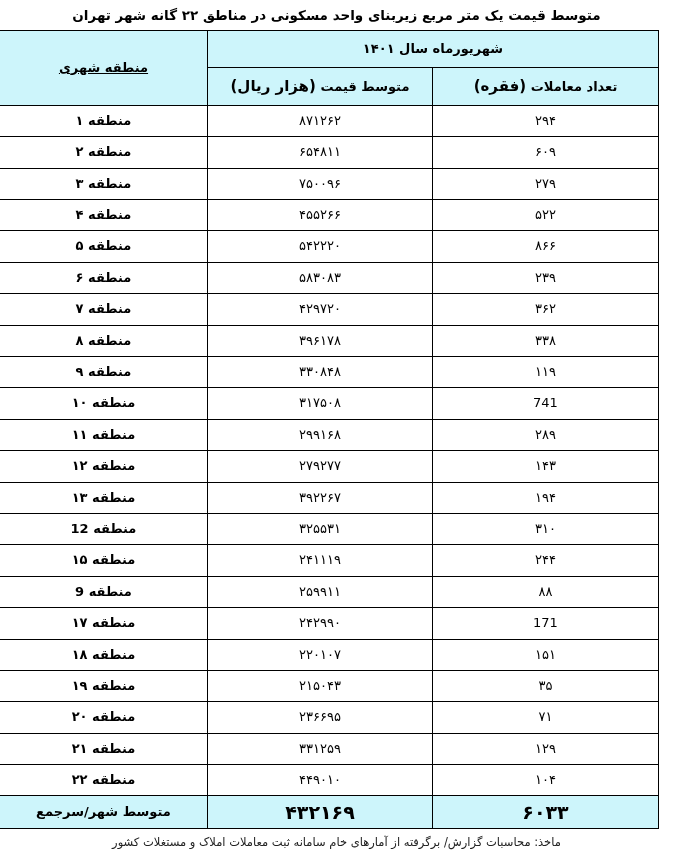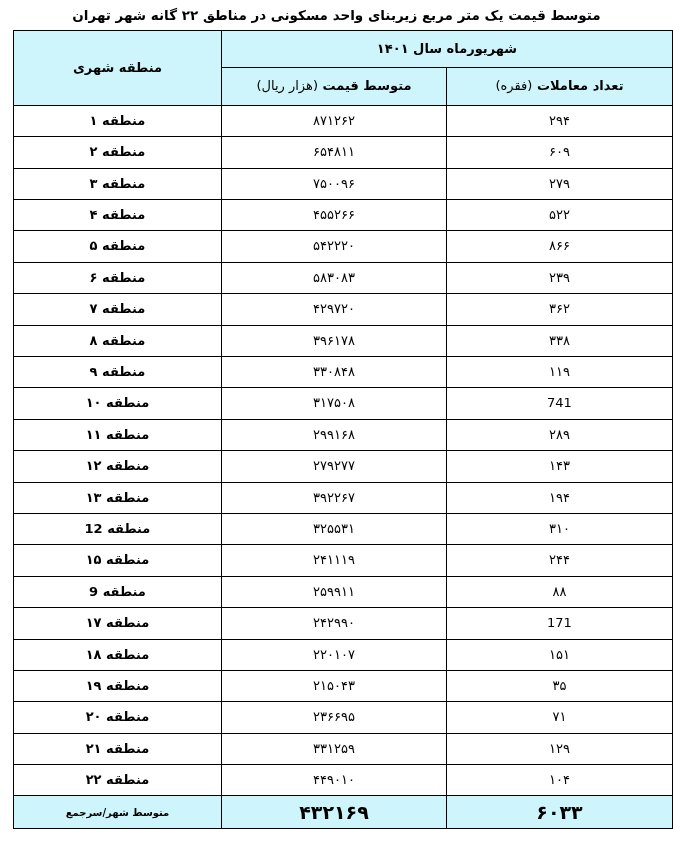--- a/index.html
+++ b/index.html
@@ -28,21 +28,21 @@
     font-size: 13.5px;
     font-weight: bold;
     color: #000000;
     padding: 7px 10px 6px 10px;
     line-height: 1.25;
     letter-spacing: 0px;
     white-space: nowrap;
   }
 
   .table-wrap {
-    padding: 0 0;
+    padding: 0 14px;
     box-sizing: border-box;
     width: 673px;
   }
 
   table.price-table {
     width: 659px;
     border-collapse: collapse;
     table-layout: fixed;
     direction: rtl;
   }
@@ -63,54 +63,55 @@
   col.c-count  { width: 226px; }
 
   thead th {
     background: #cdf5fb;
     font-weight: bold;
   }
 
   th.region-head {
     height: 73px;
     font-size: 13.5px;
+    text-decoration: underline;
   }
   th.period-head {
     height: 36px;
     font-size: 13.5px;
   }
   th.sub-head {
     height: 37px;
     font-size: 12.5px;
     font-weight: bold;
   }
   th.sub-head .unit {
-    font-weight: normal;
-    font-size: 13px;
+    font-weight: bold;
+    font-size: 15px;
   }
 
   tbody td {
     height: 30.4px;
     background: #ffffff;
     font-size: 13.5px;
   }
 
   tbody td.region-cell {
     font-weight: bold;
     font-size: 13px;
   }
 
   tbody tr.total-row td {
     background: #cdf5fb;
     font-weight: bold;
     font-size: 19px;
     height: 32px;
   }
   tbody tr.total-row td.region-cell {
-    font-size: 10px;
+    font-size: 13px;
   }
 
   .source-note {
     text-align: center;
     font-size: 11.5px;
     color: #222222;
     padding: 6px 10px 0 10px;
     line-height: 1.3;
     white-space: nowrap;
   }
@@ -258,14 +259,15 @@
           </tr>
           <tr class="total-row">
             <td>۶۰۳۳</td>
             <td>۴۳۲۱۶۹</td>
             <td class="region-cell">متوسط شهر/سرجمع</td>
           </tr>
         </tbody>
     </table>
   </div>
 
+  <div class="source-note">ماخذ: محاسبات گزارش/ برگرفته از آمارهای خام سامانه ثبت معاملات املاک و مستغلات کشور</div>
 
 </div>
 
 </body></html>

